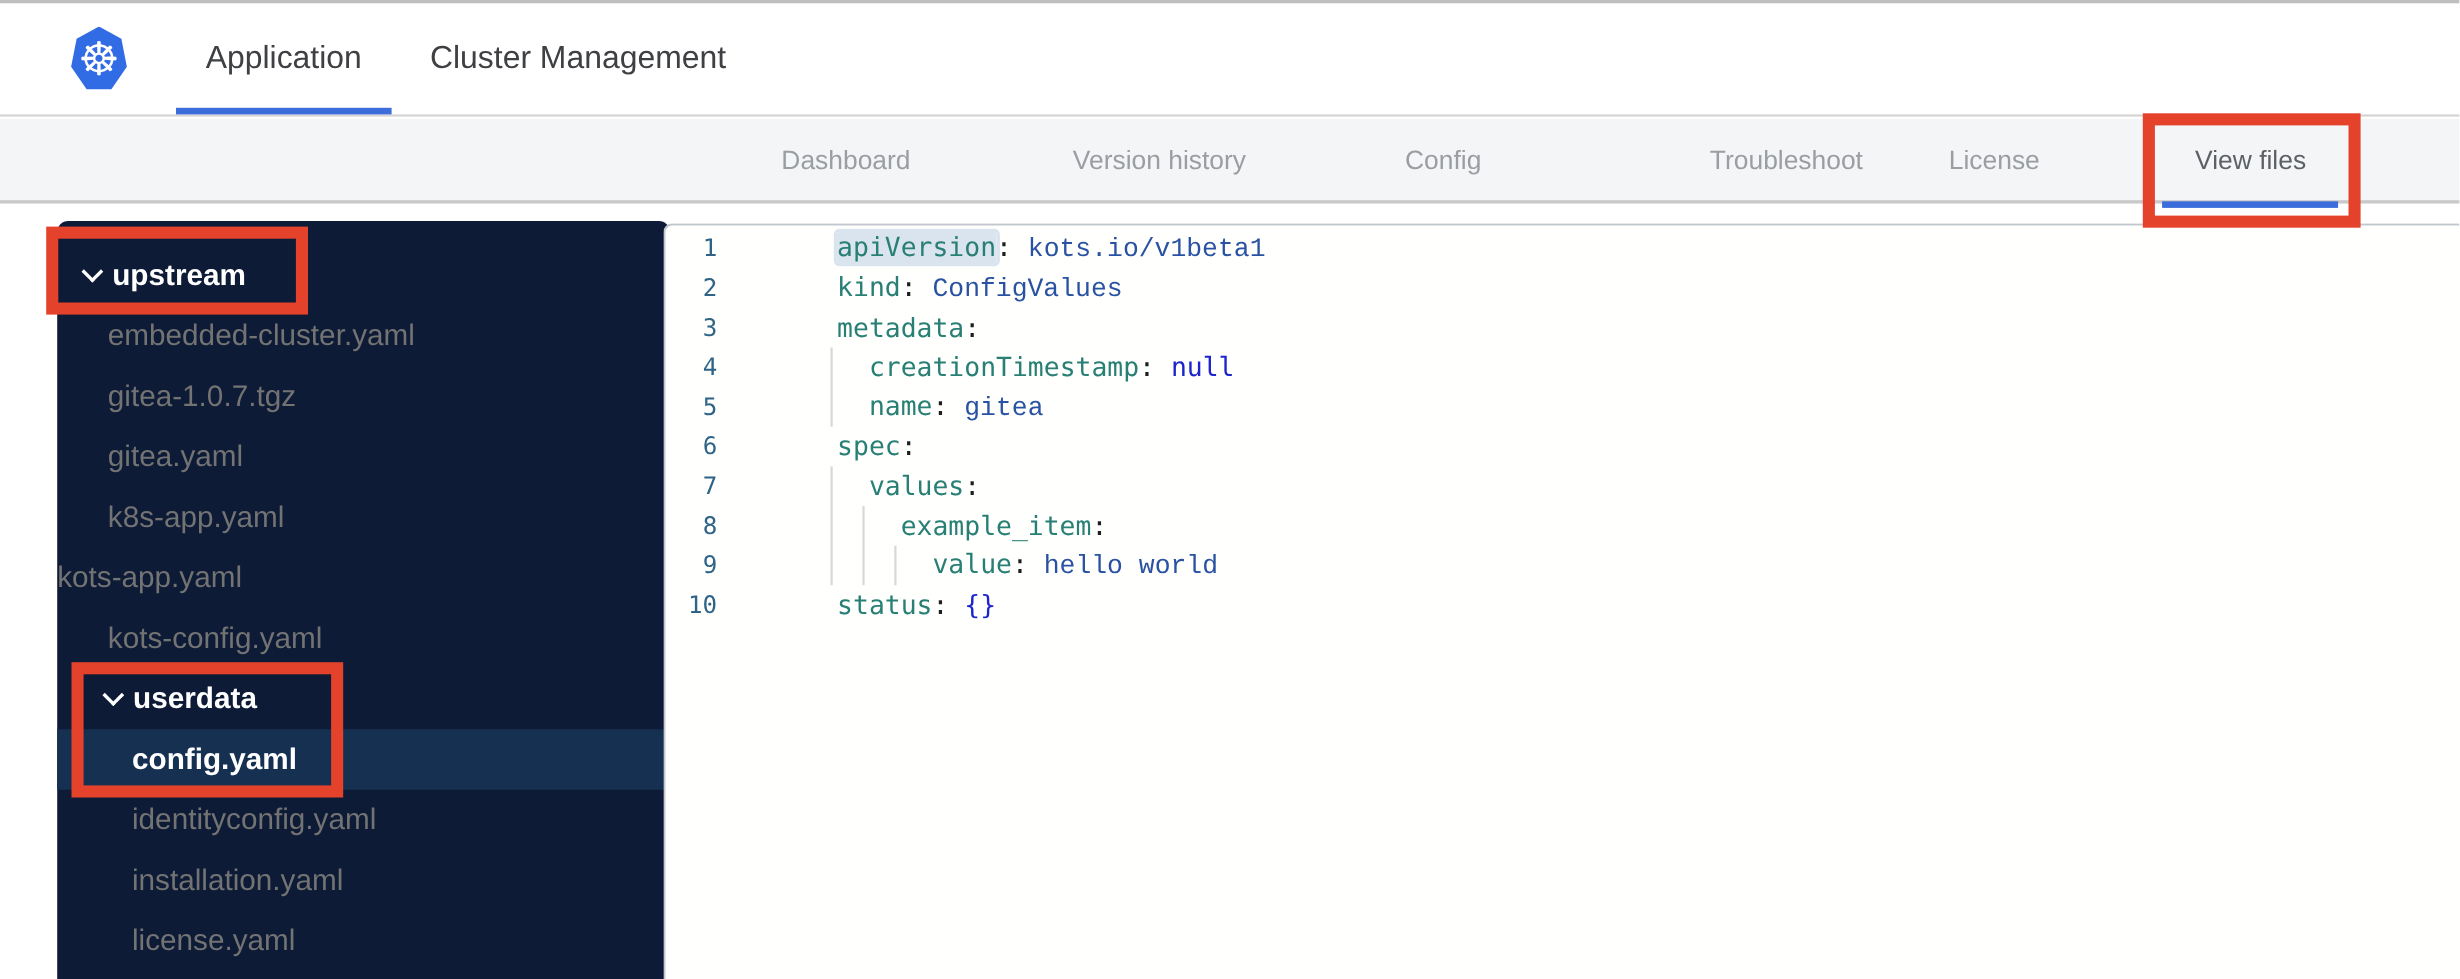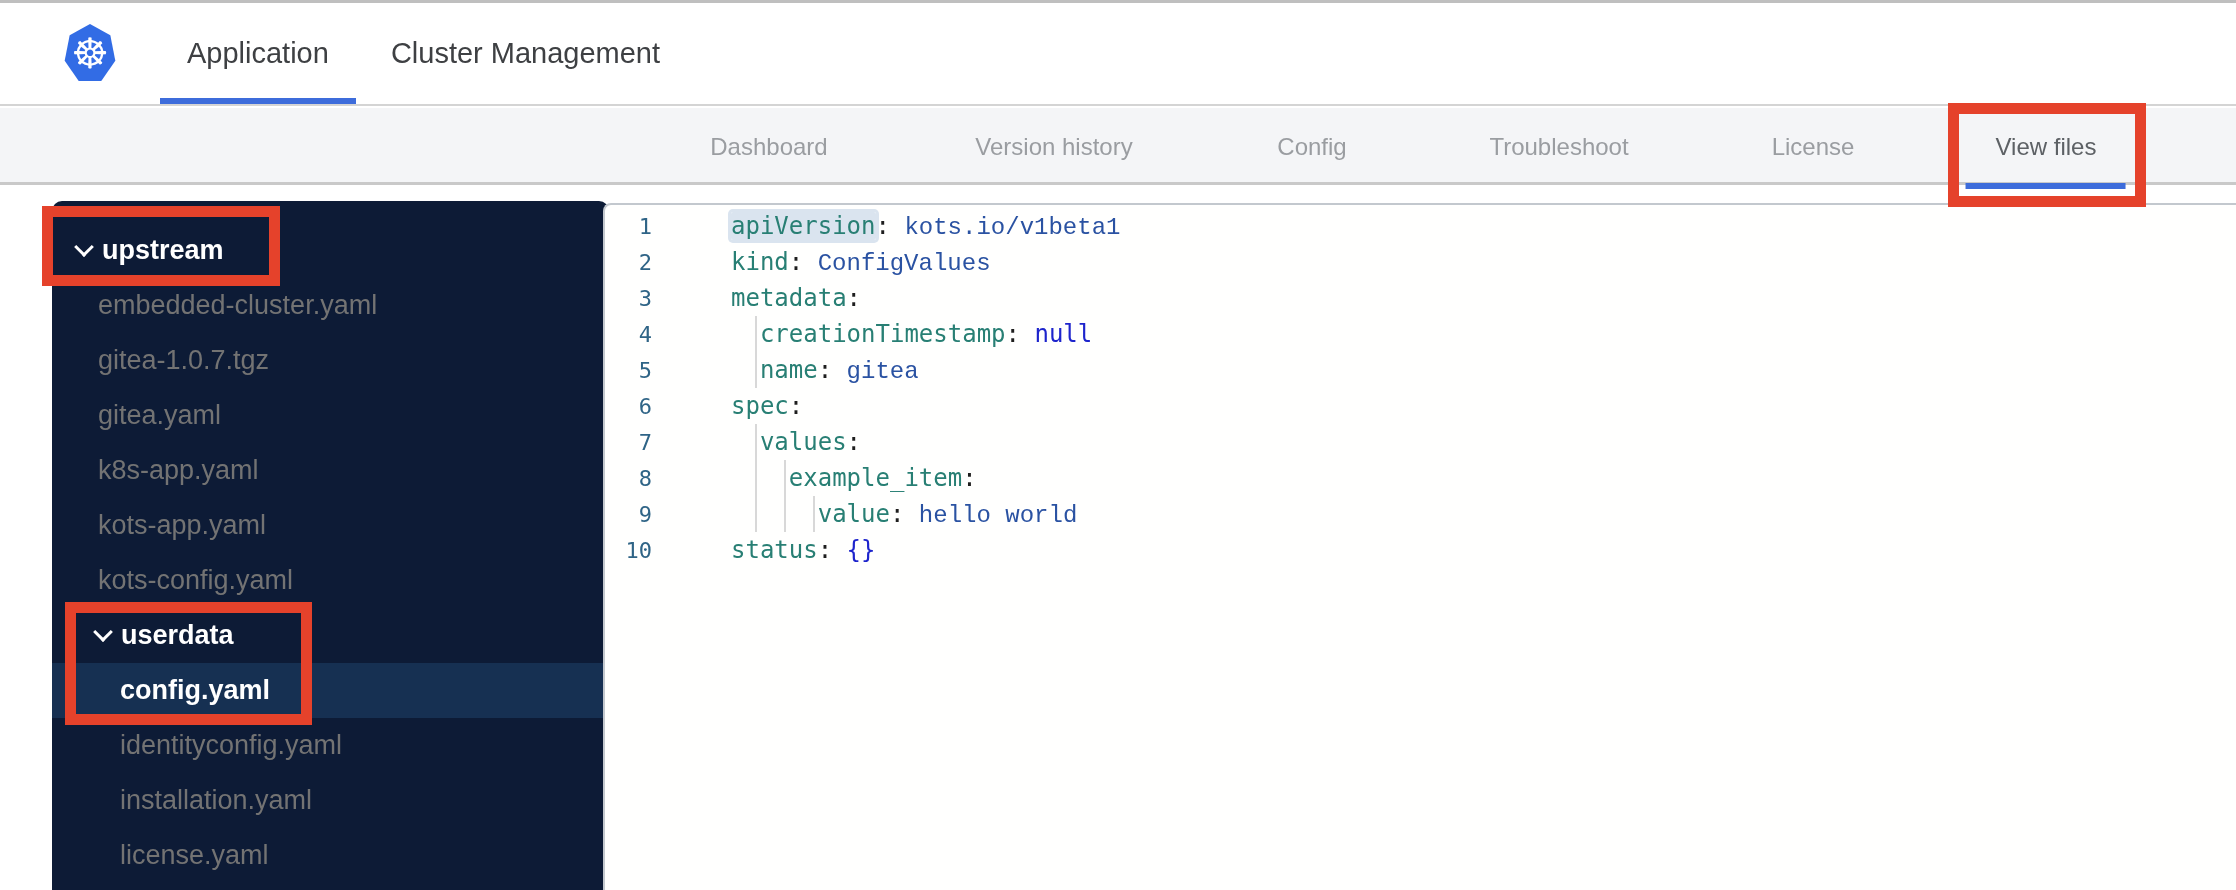--- a/index.html
+++ b/index.html
@@ -55,21 +55,21 @@
     background:#fffffe;
     border:2px solid #c3c8ce; border-right:none; border-bottom:none;
     border-radius:8px 0 0 0;
     padding-top:3px;
     z-index:1;
     cursor:text;
   }
   .code-line { height:36px; display:flex; align-items:center; font-family:"DejaVu Sans Mono", monospace; font-size:24px; white-space:pre; position:relative; }
   .ln { width:47px; flex:none; text-align:right; font-size:22px; color:var(--linenum); }
   .code { padding-left:79px; }
-  .tk-key { color:var(--code-key); }
+  .tk-key { color:var(--code-key);margin-left:30px; }
   .tk-val { color:var(--code-val);font-family:Liberation Mono, monospace; }
   .tk-kw  { color:var(--code-kw); }
   .tk-pl  { color:#1e1e1e; }
   .hl { background:#dae4ef; box-shadow:0 0 0 3px #dae4ef; border-radius:2px; }
   .guide { position:absolute; width:2px; background:#d8d8d8; z-index:0; }
 
   
   .annotation { position:absolute; border:11px solid var(--annot); z-index:10; pointer-events:none; }
 </style>
 </head>
@@ -95,21 +95,21 @@
 <div class="subnav">
     <div class="subnav-tab" style="left: 769px;">
       <span>Dashboard</span>
     </div>
     <div class="subnav-tab" style="left: 1054px;">
       <span>Version history</span>
     </div>
     <div class="subnav-tab" style="left: 1312px;">
       <span>Config</span>
     </div>
-    <div class="subnav-tab" style="left: 1559px;">
+    <div class="subnav-tab" style="left: 1624px;">
       <span>Troubleshoot</span>
     </div>
     <div class="subnav-tab" style="left: 1813px;">
       <span>License</span>
     </div>
     <div class="subnav-tab active" style="left: 2046px;">
       <span>View files</span>
       <div class="underline"></div>
     </div>
   </div>
@@ -124,21 +124,21 @@
     </div>
     <div class="tree-row file" style="padding-left: 46px;">
       <span>gitea-1.0.7.tgz</span>
     </div>
     <div class="tree-row file" style="padding-left: 46px;">
       <span>gitea.yaml</span>
     </div>
     <div class="tree-row file" style="padding-left: 46px;">
       <span>k8s-app.yaml</span>
     </div>
-    <div class="tree-row file" style="padding-left: 46px;">
+    <div class="tree-row file" style="">
       <span>kots-app.yaml</span>
     </div>
     <div class="tree-row file" style="padding-left: 46px;">
       <span>kots-config.yaml</span>
     </div>
     <div class="tree-row folder" style="padding-left: 44px;">
       <span class="chev"></span>
       <span>userdata</span>
     </div>
     <div class="tree-row file selected" style="padding-left: 68px;">

